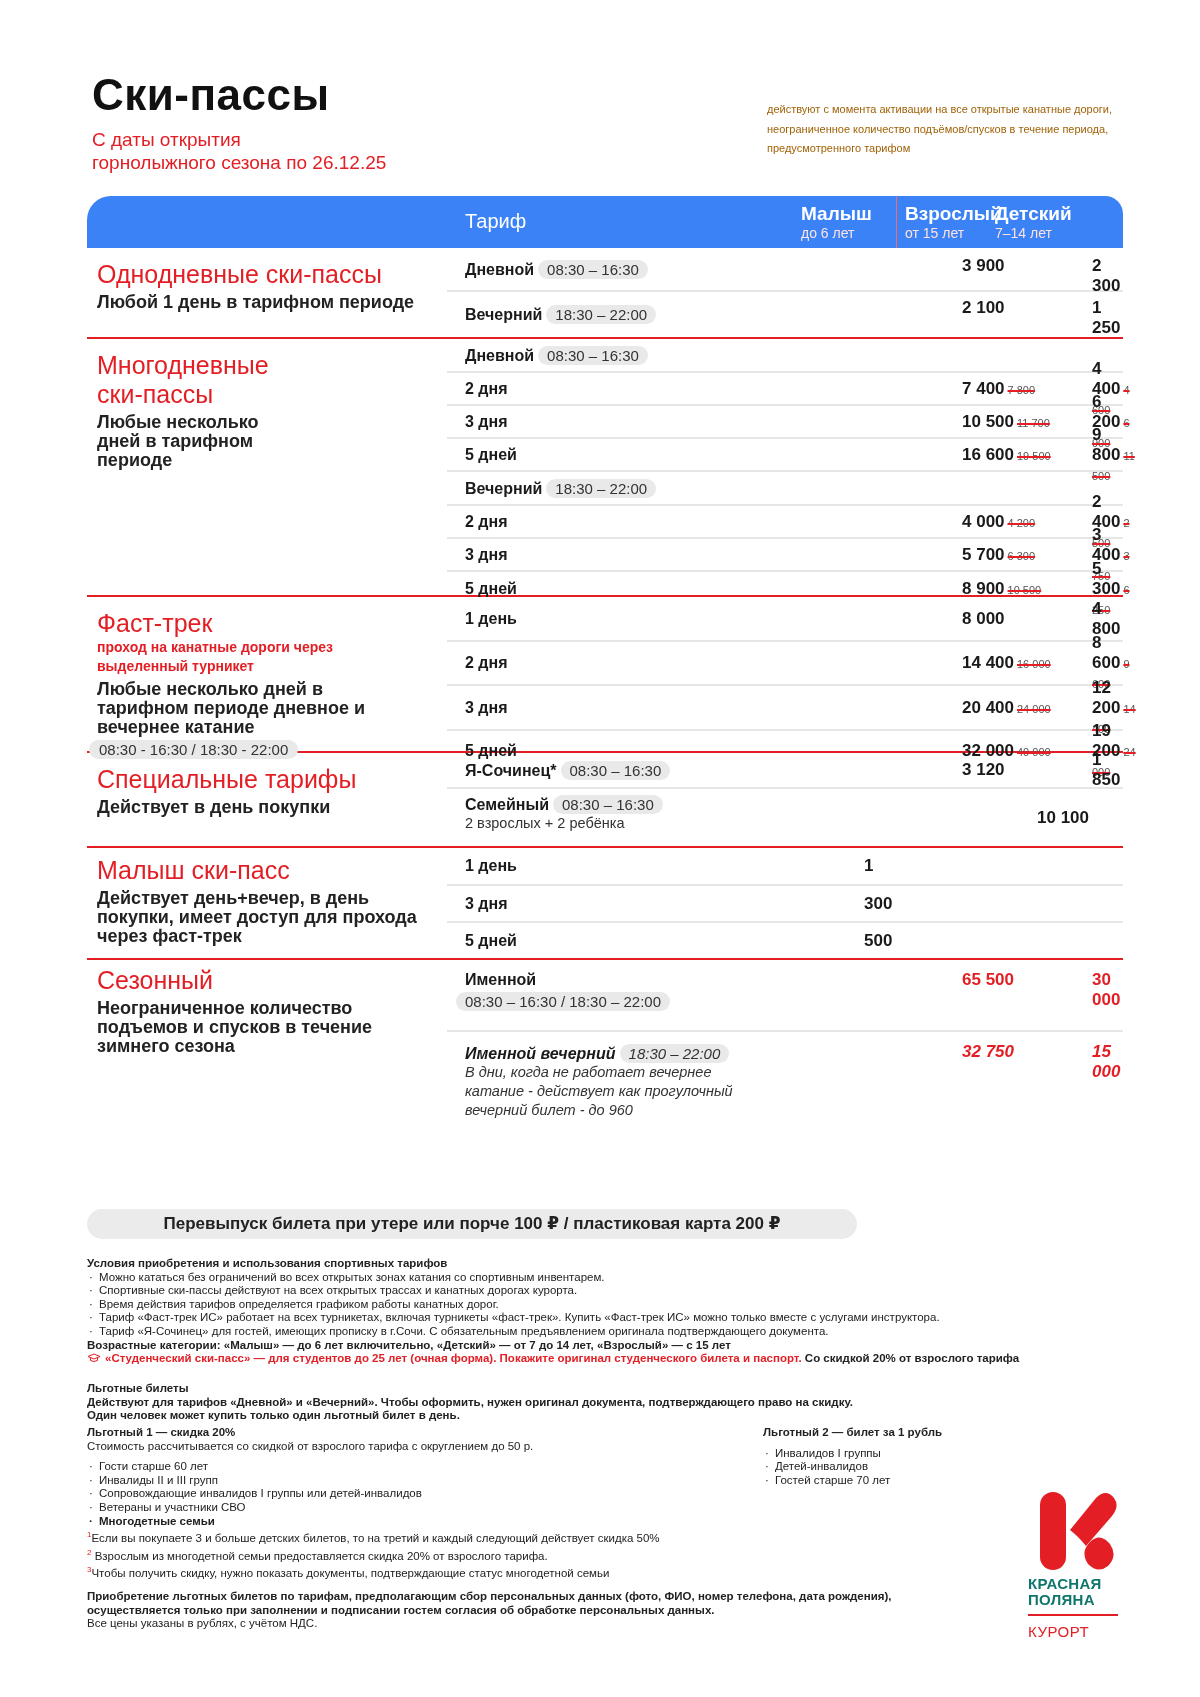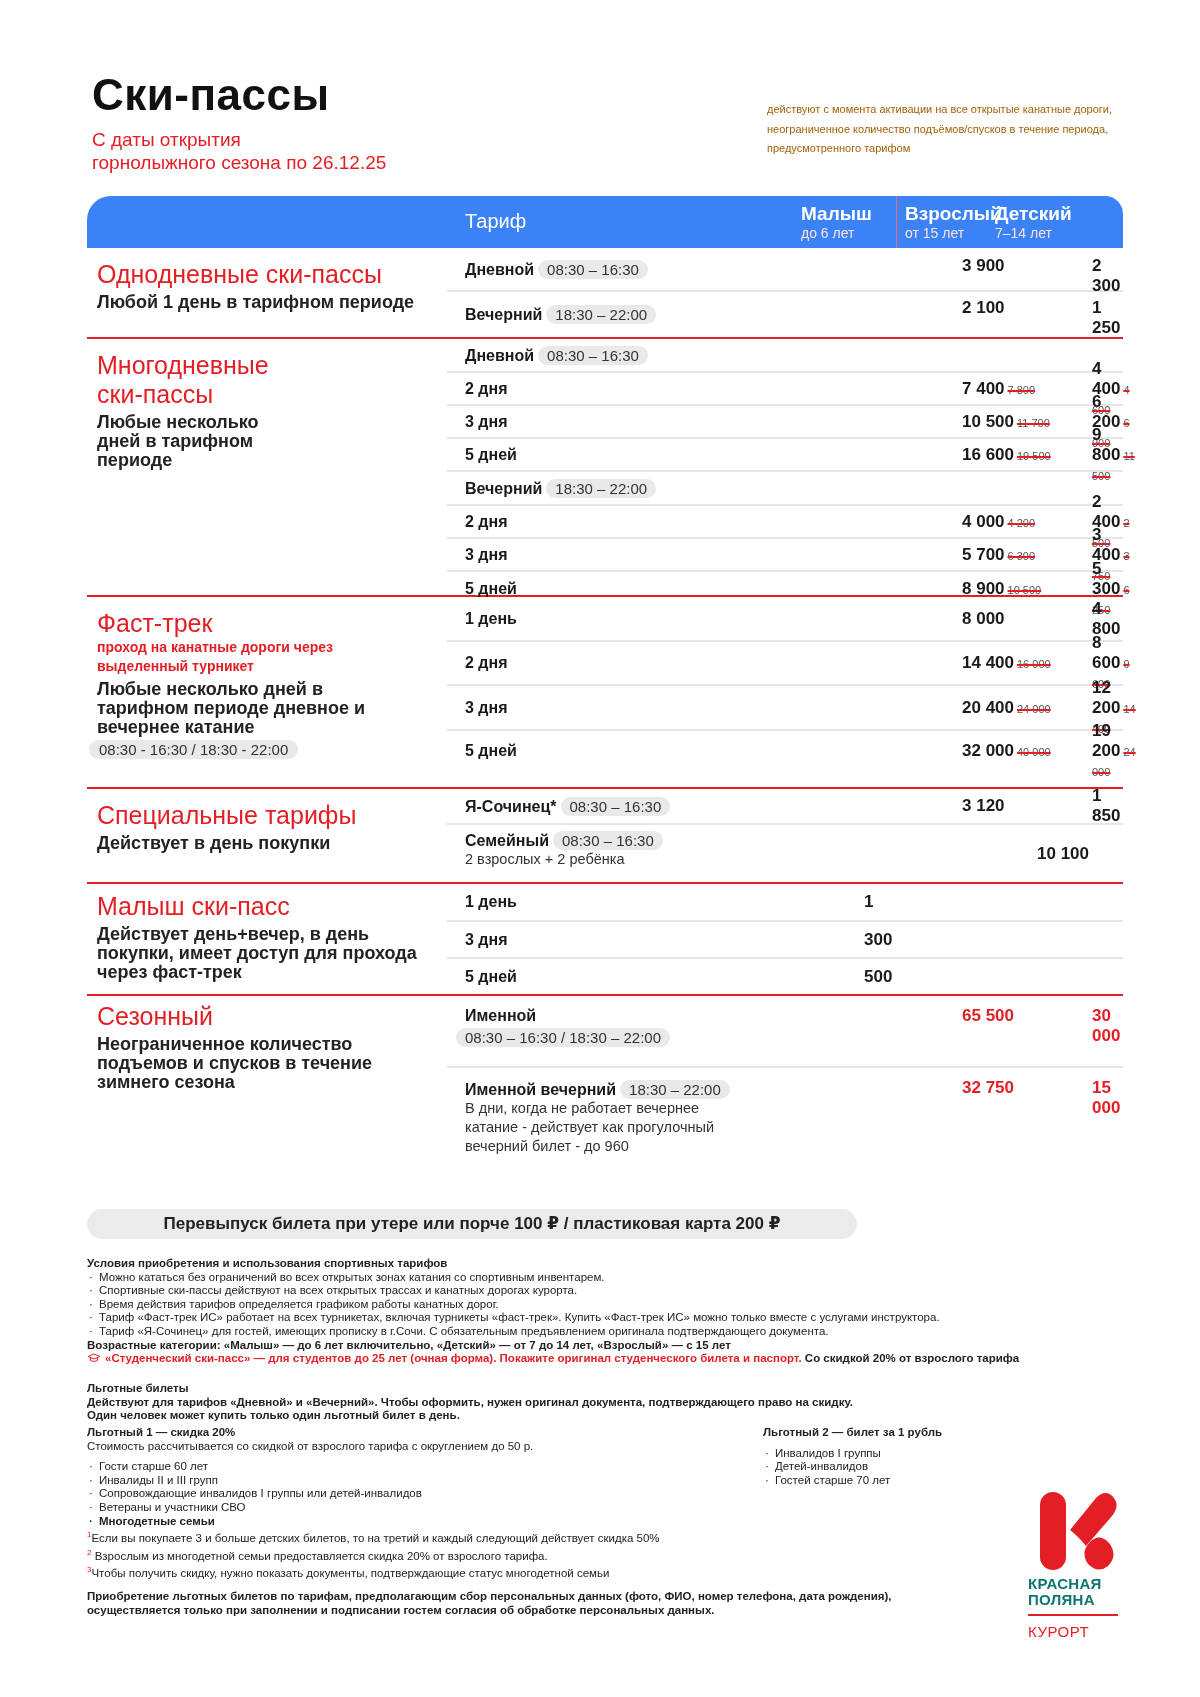--- a/index.html
+++ b/index.html
@@ -148,21 +148,21 @@
         <span class="price p-det"><span>3 400</span><span class="old">3 750</span></span>
       </div>
       <div class="row" style="height:33px;">
         <span class="label">5 дней</span>
         <span class="price p-vzr"><span>8 900</span><span class="old">10 500</span></span>
         <span class="price p-det"><span>5 300</span><span class="old">6 250</span></span>
       </div>
     </div>
   </div>
 
-  <div class="section" style="height:192px;">
+  <div class="section" style="height:156px;">
     <div class="sec-left" style="top:12px;">
       <div class="sec-title">Фаст-трек</div>
       <div class="sec-sub-red" style="width:270px;">проход на канатные дороги через выделенный турникет</div>
       <div class="sec-desc" style="width:290px;">Любые несколько дней в тарифном периоде дневное и вечернее катание</div>
       <span class="pill-block" style="display:inline-block;background:#e9e9e9;border-radius:12px;padding:1px 10px;font-size:15px;color:#333;margin-top:3px;margin-left:-8px;">08:30 - 16:30 / 18:30 - 22:00</span>
     </div>
     <div class="sec-right">
       <div class="row" style="height:45px;">
         <span class="label">1 день</span>
         <span class="price p-vzr">8 000</span>
@@ -229,21 +229,21 @@
     <div class="sec-left" style="top:6px;">
       <div class="sec-title">Сезонный</div>
       <div class="sec-desc" style="width:300px;">Неограниченное количество подъемов и спусков в течение зимнего сезона</div>
     </div>
     <div class="sec-right">
       <div class="row" style="height:72px;align-items:flex-start;">
         <span class="label" style="top:11px;"><span>Именной</span><br><span class="pill" style="margin-left:-9px;margin-top:3px;">08:30 – 16:30 / 18:30 – 22:00</span></span>
         <span class="price p-vzr p-red" style="top:10px;">65 500</span>
         <span class="price p-det p-red" style="top:10px;">30 000</span>
       </div>
-      <div class="row" style="height:92px;align-items:flex-start;">
+      <div class="row" style="height:92px;align-items:flex-start;font-style:italic;">
         <span class="label" style="top:12px;width:300px;"><span>Именной вечерний</span><span class="pill">18:30 – 22:00</span><span class="note" style="width:290px;">В дни, когда не работает вечернее катание - действует как прогулочный вечерний билет - до 960</span></span>
         <span class="price p-vzr p-red" style="top:10px;">32 750</span>
         <span class="price p-det p-red" style="top:10px;">15 000</span>
       </div>
     </div>
   </div>
 </div>
 
 <div class="reissue">Перевыпуск билета при утере или порче 100 ₽ / пластиковая карта 200 ₽</div>
 
@@ -287,20 +287,21 @@
   <div style="font-weight:700;">Льготный 2 — билет за 1 рубль</div>
   <div class="gap"></div>
   <div class="li">Инвалидов I группы</div>
   <div class="li">Детей-инвалидов</div>
   <div class="li">Гостей старше 70 лет</div>
 </div>
 
 <div class="footer">
   <div style="font-weight:700;">Приобретение льготных билетов по тарифам, предполагающим сбор персональных данных (фото, ФИО, номер телефона, дата рождения),</div>
   <div style="font-weight:700;">осуществляется только при заполнении и подписании гостем согласия об обработке персональных данных.</div>
+  <div>Все цены указаны в рублях, с учётом НДС.</div>
 </div>
 
 <div class="logo">
   <svg width="92" height="82" viewBox="0 0 92 82">
     <rect x="12" y="2" width="26" height="78" rx="13" fill="#e31e24"></rect>
     <path d="M42 40 L68 8 Q78 -2 86 8 Q92 16 84 26 L58 56 Q50 46 42 40 Z" fill="#e31e24"></path>
     <path d="M62 52 Q72 42 82 54 Q90 66 80 76 Q70 84 60 74 Q52 62 62 52 Z" fill="#e31e24"></path>
   </svg>
   <div class="brand">КРАСНАЯ</div>
   <div class="brand">ПОЛЯНА</div>

